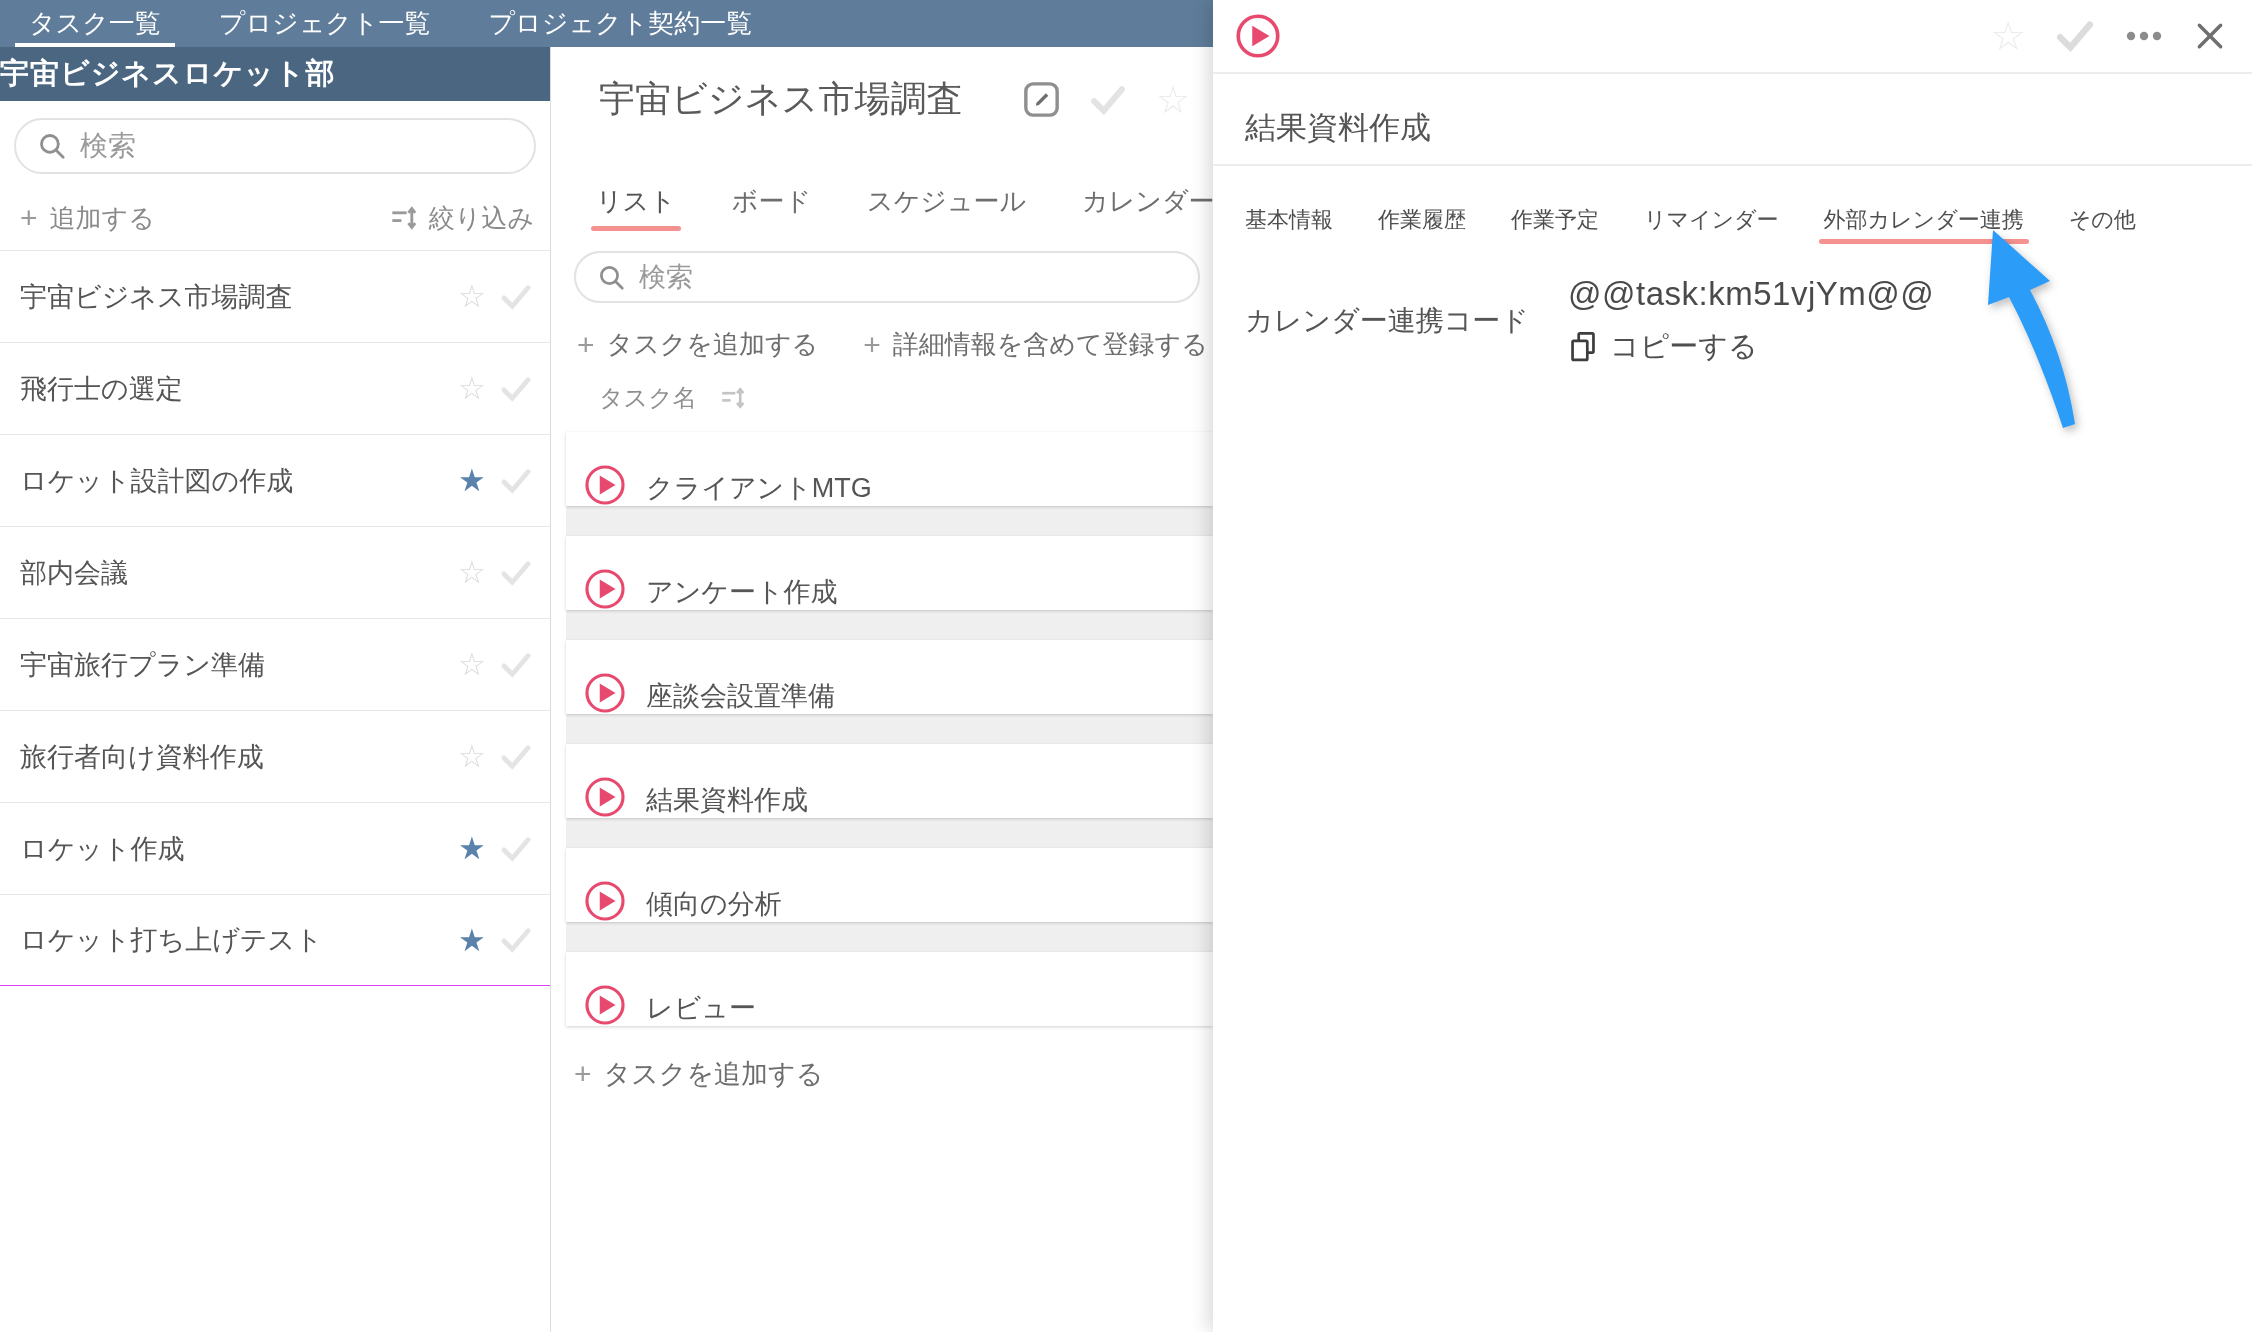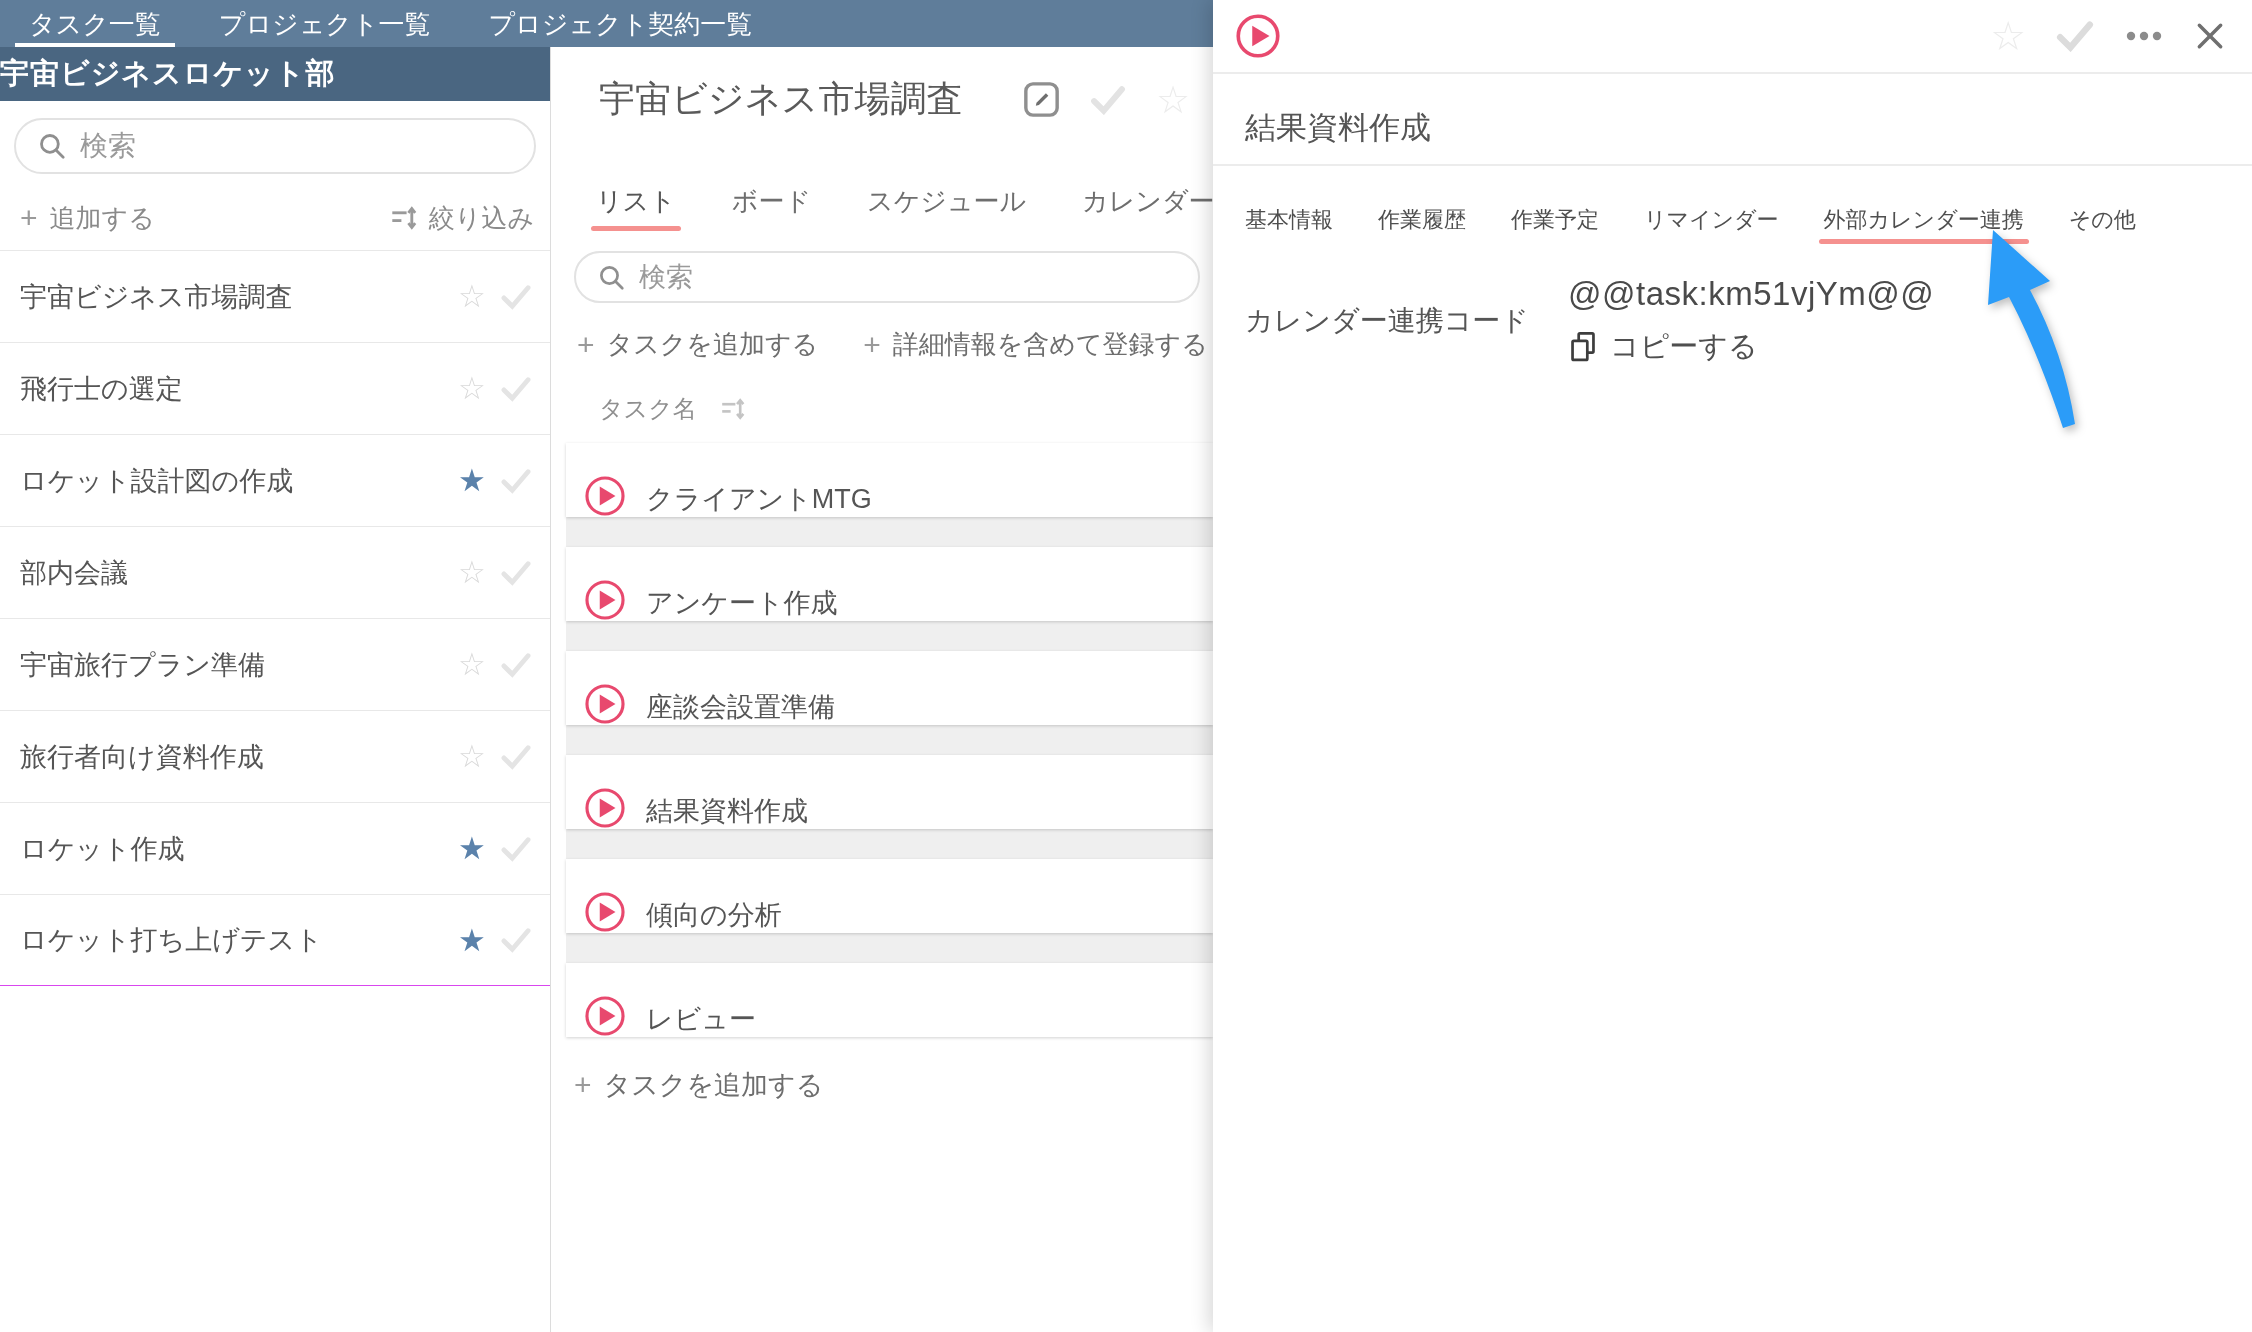--- a/index.html
+++ b/index.html
@@ -3,21 +3,21 @@
 <meta charset="utf-8">
 <style>
   * { margin:0; padding:0; box-sizing:border-box; }
   html,body { background:#ffffff; }
   body { font-family:"Liberation Sans","DejaVu Sans",sans-serif; color:#555; }
   .app { position:relative; width:2252px; height:1332px; background:#fff; overflow:hidden; }
 
   
   .top-nav { position:absolute; left:0; top:0; width:1213px; height:47px; background:#5f7d9a;
              display:flex; align-items:center; padding-left:29px; gap:58px; }
-  .nav-tab { position:relative; color:#ffffff; font-size:26px; line-height:1; cursor:default; white-space:nowrap; }
+  .nav-tab { position:relative; color:#ffffff; font-size:26px; line-height:1; cursor:default; white-space:nowrap;font-family:Liberation Serif, serif; }
   .nav-tab.active::after { content:""; position:absolute; left:-14px; right:-14px; bottom:-11px; height:5px; background:#ffffff; }
 
   
   .sidebar { position:absolute; left:0; top:47px; bottom:0; width:551px; background:#fff; border-right:1px solid #dcdcdc; }
   .sidebar-header { height:54px; background:#4a6681; color:#fff; font-weight:bold; font-size:29px;
                     display:flex; align-items:center; padding-left:0; letter-spacing:1px; }
   .search-pill { margin:17px 14px 0 14px; height:56px; border:2px solid #e2e2e2; border-radius:29px;
                  display:flex; align-items:center; padding-left:22px; gap:14px; background:#fff; }
   .search-pill input { border:none; outline:none; font-size:28px; color:#666; width:70%; background:transparent;
                        font-family:inherit; }
@@ -41,21 +41,21 @@
   .board-head { display:flex; align-items:center; padding:28px 23px 0 47px; gap:30px; }
   .board-title { flex:1; font-size:36px; color:#5a5a5a; }
   .board-tabs { margin-top:60px; padding-left:44px; display:flex; gap:56px; }
   .tab { position:relative; font-size:26px; color:#6e6e6e; white-space:nowrap; }
   .tab.active { color:#555; }
   .tab.active::after { content:""; position:absolute; left:-5px; right:-5px; bottom:-12px; height:5px;
                        background:#f5918f; border-radius:3px; }
   .board .search-pill { margin:32px 13px 0 22px; height:52px; border-radius:26px; }
   .board .search-pill input { font-size:27px; }
   .add-row { margin:24px 0 0 25px; display:flex; gap:45px; }
-  .list-header { margin:31px 0 0 47px; display:flex; align-items:center; gap:24px; color:#8f8f8f; font-size:24px; }
+  .list-header { margin:20px 0 0 47px; display:flex; align-items:center; gap:24px; color:#8f8f8f; font-size:24px; }
   .cards { margin-left:14px; margin-top:18px; background:#efefef; }
   .task-card { height:74px; background:#fff; box-shadow:0 1px 3px rgba(0,0,0,0.18);
                display:flex; align-items:flex-end; gap:20px; padding-left:18px; margin-bottom:30px; }
   .task-card:last-child { margin-bottom:14px; }
   .task-label { font-size:27px; color:#555; }
   .board-add-bottom { margin:30px 0 0 22px; }
 
   
   .detail { position:absolute; left:1213px; top:0; right:0; bottom:0; background:#fff;
             box-shadow:-4px 0 18px rgba(0,0,0,0.16); }

